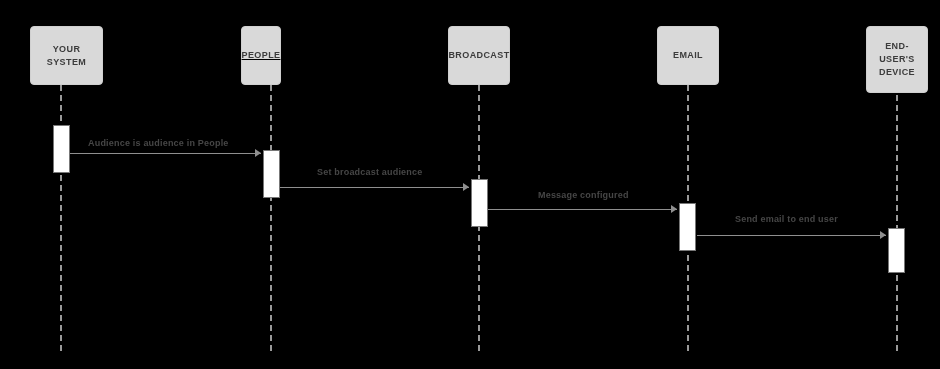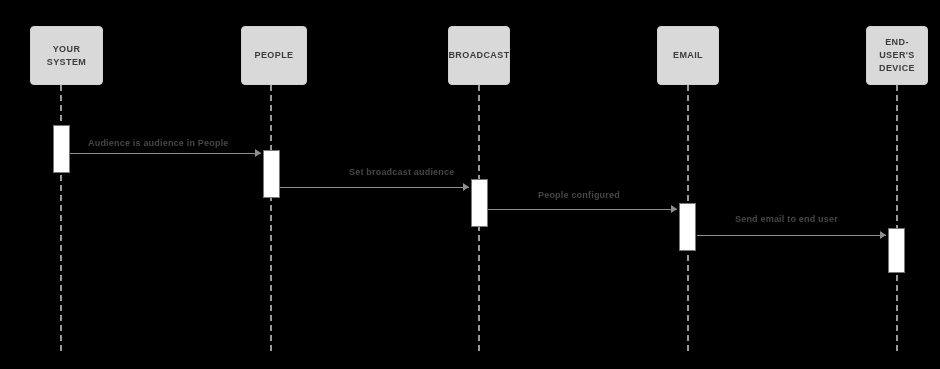--- a/index.html
+++ b/index.html
@@ -79,49 +79,49 @@
   <div class="lifeline" style="left: 60px; top: 85px; height: 266px; border-left-color: rgb(154, 154, 154);"></div>
   <div class="lifeline" style="left: 270px; top: 85px; height: 266px; border-left-color: rgb(154, 154, 154);"></div>
   <div class="lifeline" style="left: 478px; top: 85px; height: 266px; border-left-color: rgb(154, 154, 154);"></div>
   <div class="lifeline" style="left: 687px; top: 85px; height: 266px; border-left-color: rgb(154, 154, 154);"></div>
   <div class="lifeline" style="left: 896px; top: 85px; height: 266px; border-left-color: rgb(154, 154, 154);"></div>
 
   <div class="participant-box" style="left: 30px; top: 26px; width: 73px; height: 59px; background: rgb(217, 217, 217);">
     <span class="participant-label">YOUR
 SYSTEM</span>
   </div>
-  <div class="participant-box" style="left: 241px; top: 26px; width: 66px; height: 59px; background: rgb(217, 217, 217);">
+  <div class="participant-box" style="left: 241px; top: 26px; width: 40px; height: 59px; background: rgb(217, 217, 217); text-decoration: underline;">
     <span class="participant-label">PEOPLE</span>
   </div>
   <div class="participant-box" style="left: 448px; top: 26px; width: 62px; height: 59px; background: rgb(217, 217, 217);">
     <span class="participant-label">BROADCAST</span>
   </div>
   <div class="participant-box" style="left: 657px; top: 26px; width: 62px; height: 59px; background: rgb(217, 217, 217);">
     <span class="participant-label">EMAIL</span>
   </div>
-  <div class="participant-box" style="left: 866px; top: 26px; width: 62px; height: 59px; background: rgb(217, 217, 217);">
+  <div class="participant-box" style="left: 866px; top: 26px; width: 62px; height: 67px; background: rgb(217, 217, 217);">
     <span class="participant-label">END-USER'S
 DEVICE</span>
   </div>
 
   <div class="activation" style="left: 53px; top: 125px; width: 17px; height: 48px; background: rgb(255, 255, 255); border-color: rgb(119, 119, 119);"></div>
   <div class="activation" style="left: 263px; top: 150px; width: 17px; height: 48px; background: rgb(255, 255, 255); border-color: rgb(119, 119, 119);"></div>
   <div class="activation" style="left: 471px; top: 179px; width: 17px; height: 48px; background: rgb(255, 255, 255); border-color: rgb(119, 119, 119);"></div>
   <div class="activation" style="left: 679px; top: 203px; width: 17px; height: 48px; background: rgb(255, 255, 255); border-color: rgb(119, 119, 119);"></div>
   <div class="activation" style="left: 888px; top: 228px; width: 17px; height: 45px; background: rgb(255, 255, 255); border-color: rgb(119, 119, 119);"></div>
 
   <div class="msg-line" style="left: 70px; top: 153px; width: 191px; border-top-color: rgb(143, 143, 143);"></div>
   <div class="msg-arrowhead" style="left: 255px; top: 149px; border-left-color: rgb(143, 143, 143);"></div>
   <div class="msg-label" style="left: 88px; top: 138px; color: rgb(70, 70, 70);">Audience is audience in People</div>
 
   <div class="msg-line" style="left: 280px; top: 187px; width: 189px; border-top-color: rgb(143, 143, 143);"></div>
   <div class="msg-arrowhead" style="left: 463px; top: 183px; border-left-color: rgb(143, 143, 143);"></div>
-  <div class="msg-label" style="left: 317px; top: 167px; color: rgb(70, 70, 70); margin-left: 32px;">Set broadcast audience</div>
+  <div class="msg-label" style="left: 317px; top: 167px; color: rgb(70, 70, 70);">Set broadcast audience</div>
 
   <div class="msg-line" style="left: 488px; top: 209px; width: 189px; border-top-color: rgb(143, 143, 143);"></div>
   <div class="msg-arrowhead" style="left: 671px; top: 205px; border-left-color: rgb(143, 143, 143);"></div>
-  <div class="msg-label" style="left: 538px; top: 190px; color: rgb(70, 70, 70);">People configured</div>
+  <div class="msg-label" style="left: 538px; top: 190px; color: rgb(70, 70, 70);">Message configured</div>
 
   <div class="msg-line" style="left: 697px; top: 235px; width: 189px; border-top-color: rgb(143, 143, 143);"></div>
   <div class="msg-arrowhead" style="left: 880px; top: 231px; border-left-color: rgb(143, 143, 143);"></div>
   <div class="msg-label" style="left: 735px; top: 214px; color: rgb(70, 70, 70);">Send email to end user</div>
 
 </div>
 
 </body></html>

